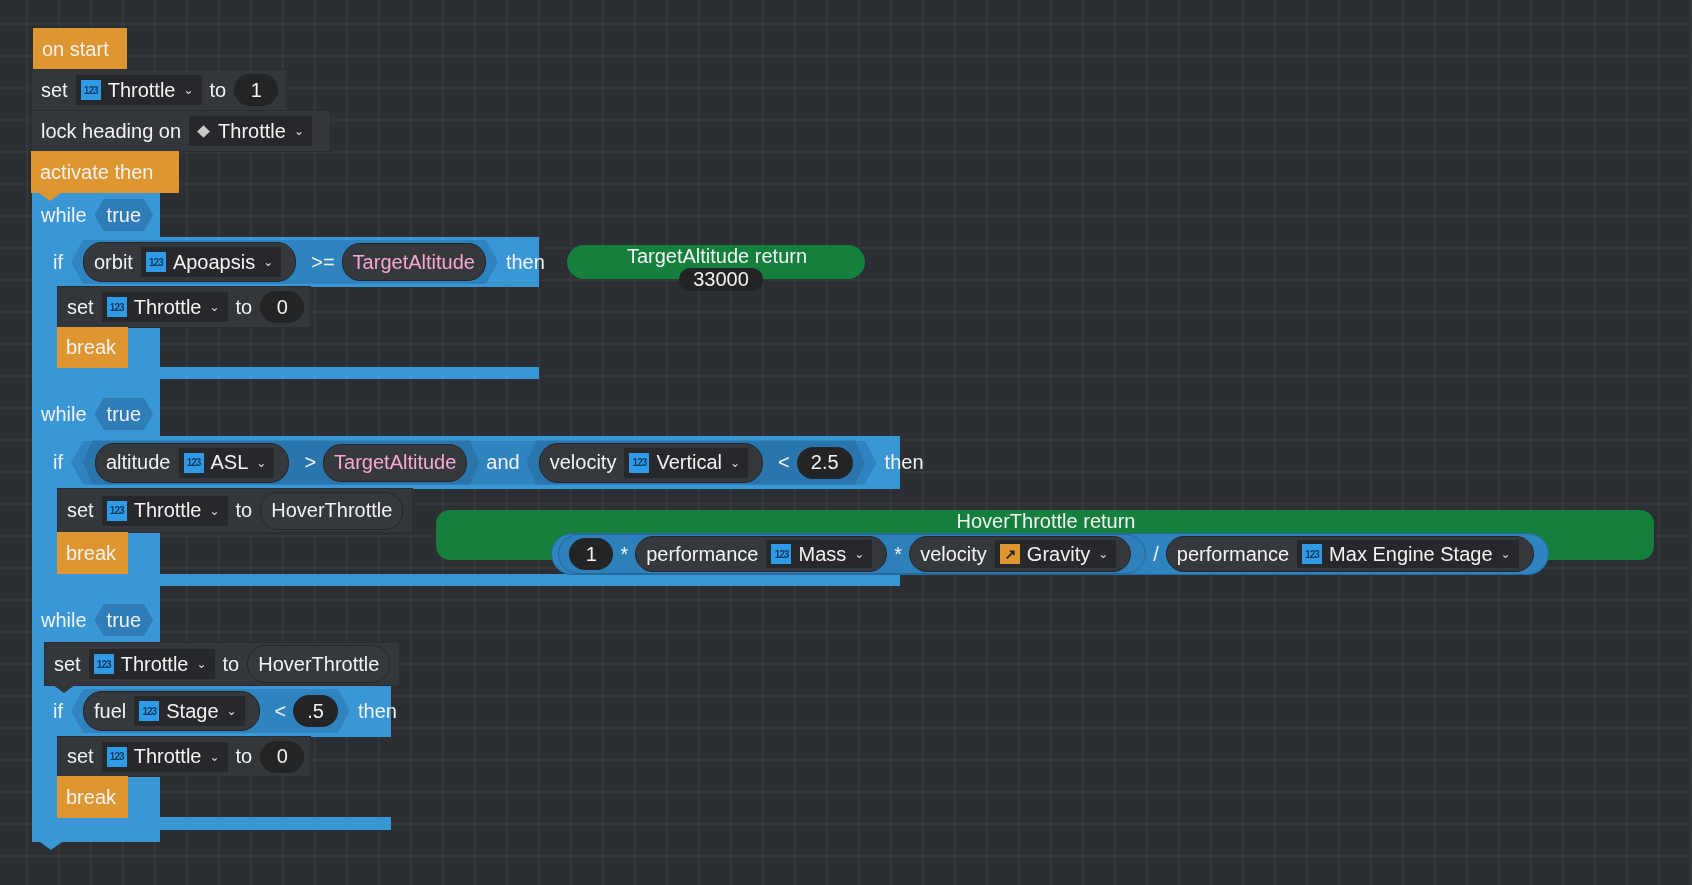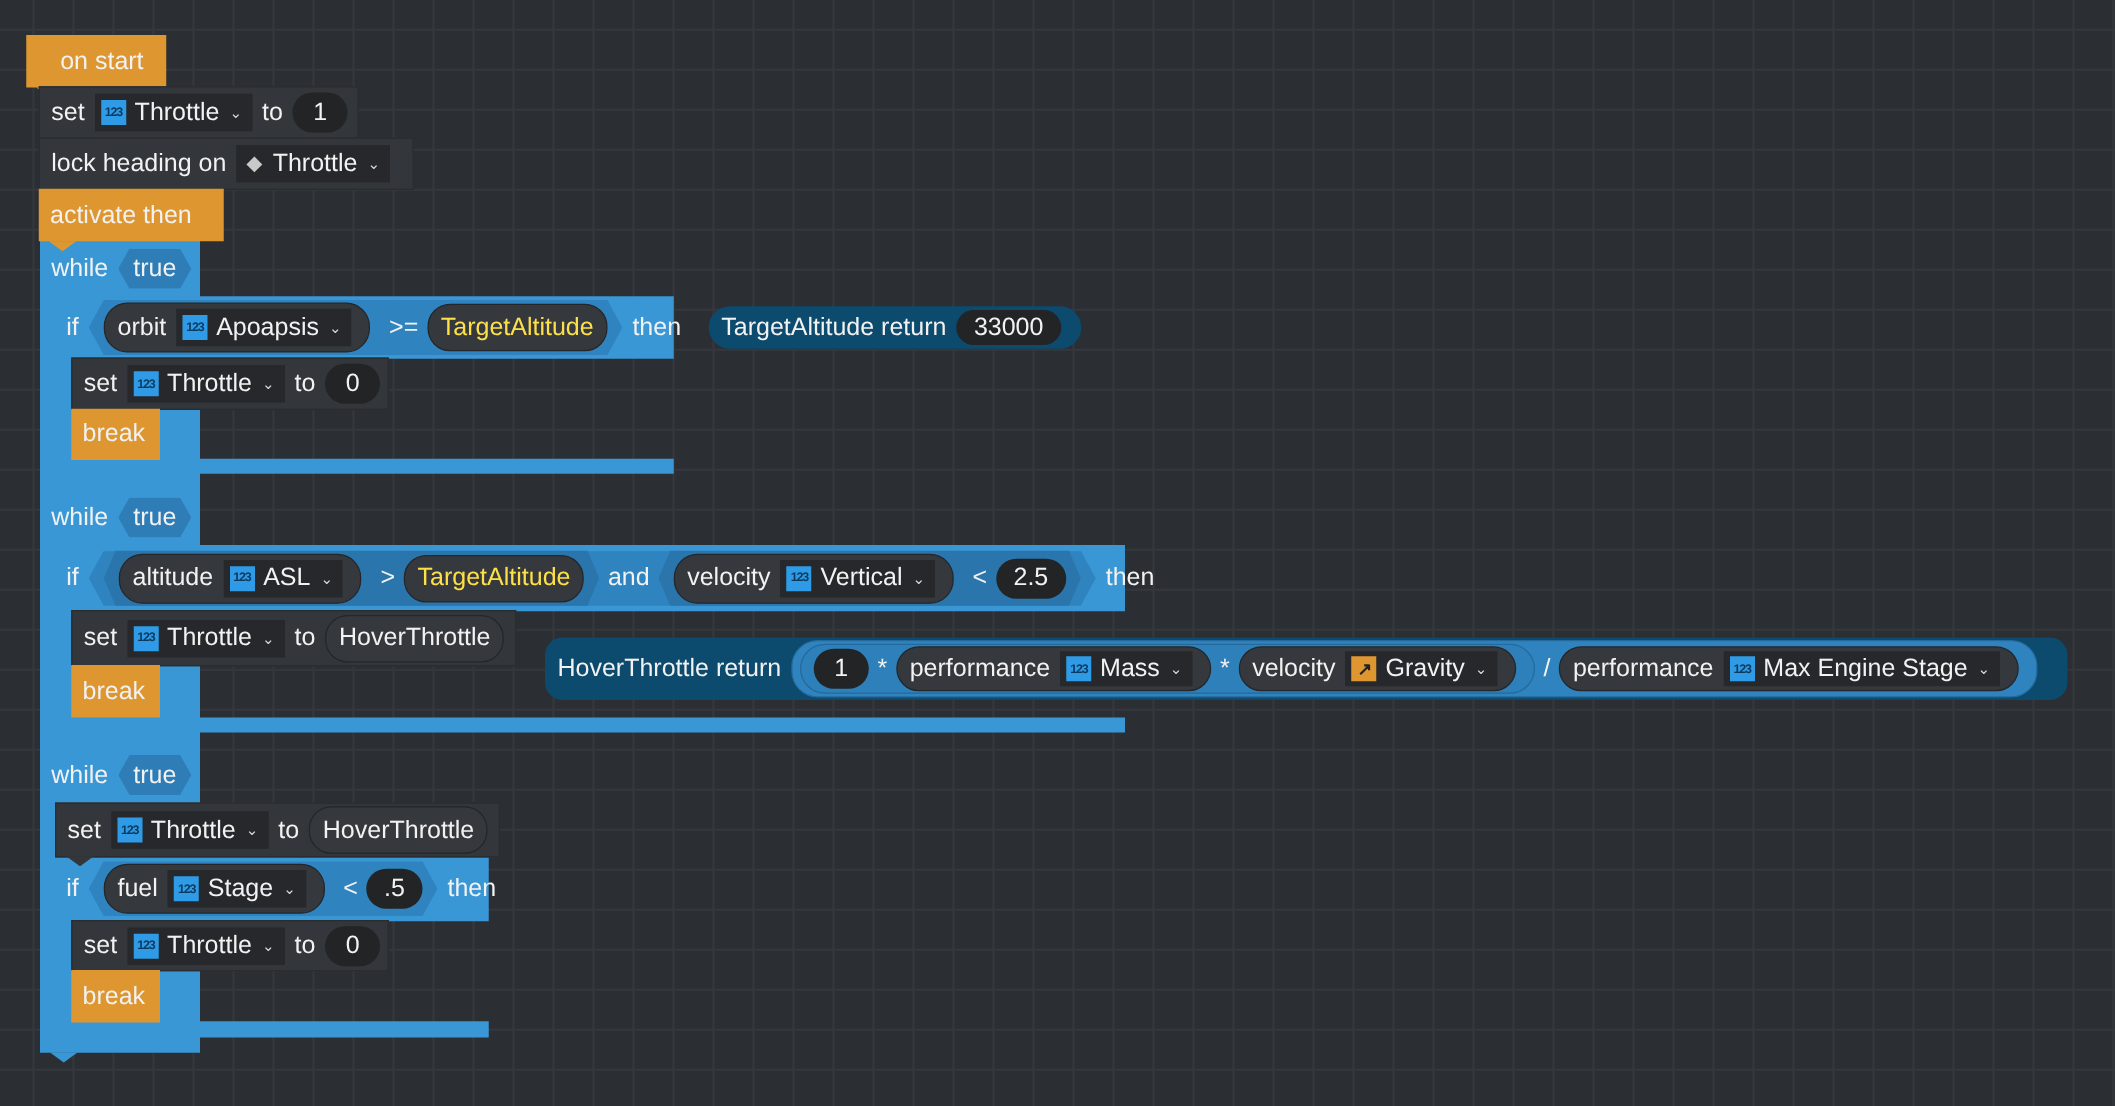--- a/index.html
+++ b/index.html
@@ -11,21 +11,21 @@
       linear-gradient(to bottom, #34383d 2px, transparent 2px);
     background-size:32px 32px;
     background-position:26px 23px;
     font-family:"Liberation Sans", sans-serif;
     font-size:20px; color:#f2f2f2;
   }
   .blk { position:absolute; box-sizing:border-box; display:flex; align-items:center; white-space:nowrap; }
   .orange { background:#de9631; }
   .dark { background:#33363a; border:1px solid #2a2c2f; }
   .blue { background:#3a97d6; }
-  .purple { background:#0c4a6e; }
+  .purple { background:#15803d;flex-direction:column; }
   .pad { padding-left:9px; }
   .notch::after {
     content:""; position:absolute; left:8px; bottom:-8px; width:0; height:0;
     border-left:11px solid transparent; border-right:11px solid transparent;
     border-top:8px solid currentColor;
   }
   .orange.notch { color:#de9631; }
   .dark.notch { color:#33363a; }
   .blue.notch { color:#3a97d6; }
   .orange.notch > *, .dark.notch > *, .blue.notch > * { color:#f2f2f2; }
@@ -45,21 +45,21 @@
   .num {
     display:inline-flex; align-items:center; justify-content:center;
     background:#222426; border-radius:16px; height:32px; padding:0 14px; min-width:16px;
   }
   .pill {
     display:inline-flex; align-items:center; height:38px; border-radius:19px;
     background:#35383c; border:1px solid #24262a; padding:0 6px 0 10px; margin-right:8px;
   }
   .var {
     display:inline-flex; align-items:center; height:36px; border-radius:18px;
-    background:#35383c; border:1px solid #24262a; padding:0 10px; color:#fde047;
+    background:#35383c; border:1px solid #24262a; padding:0 10px; color:#f9a8d4;
   }
   .hexwrap {
     display:inline-flex; align-items:center; height:44px; padding:0 12px;
     background:#2f83be; margin-right:8px;
     clip-path:polygon(12px 0, calc(100% - 12px) 0, 100% 50%, calc(100% - 12px) 100%, 12px 100%, 0 50%);
   }
   .hexwrap.inner { background:#2a76ac; height:56px; }
   .truehex {
     display:inline-flex; align-items:center; height:32px; padding:0 12px;
     background:#2e7db7;
@@ -67,21 +67,21 @@
   }
   .op { margin:0 7px; }
   .mathwrap {
     display:inline-flex; align-items:center; height:42px; border-radius:21px;
     background:#2f83be; border:1px solid #246a9c; padding:0 6px;
   }
 </style>
 </head>
 <body>
 
-<div class="blk orange pad notch" style="left:21px;top:28px;width:112px;height:42px;justify-content:center;">
+<div class="blk orange pad notch" style="left:33px;top:28px;width:94px;height:42px;">
   <span>on start</span>
 </div>
 
 <div class="blk dark pad notch" style="left:31px;top:69px;width:256px;height:42px;z-index:2;">
   <span class="kw">set</span>
   <span class="field">
     <span class="typeicon">123</span>
     <span>Throttle</span>
     <span class="caret">⌄</span>
   </span>

